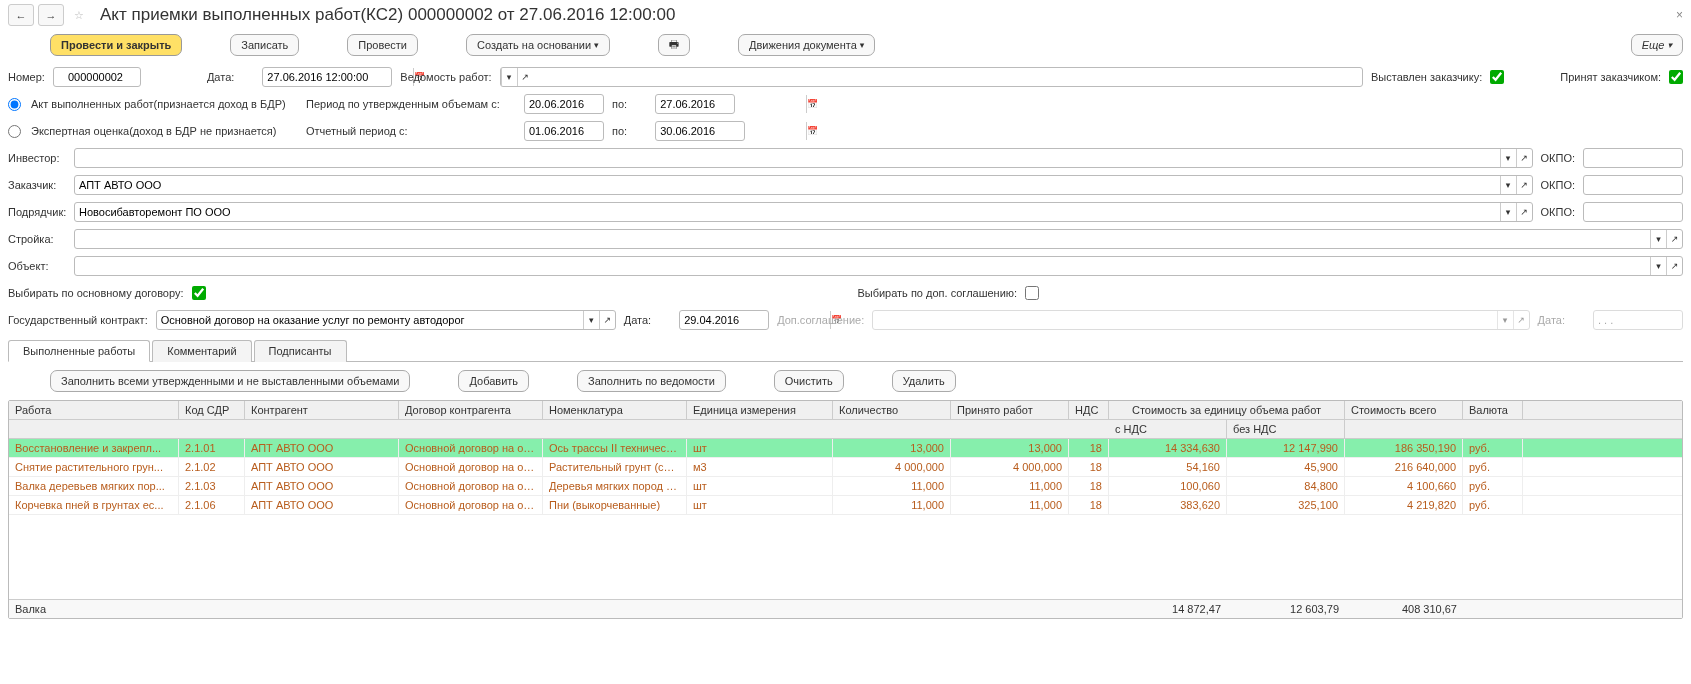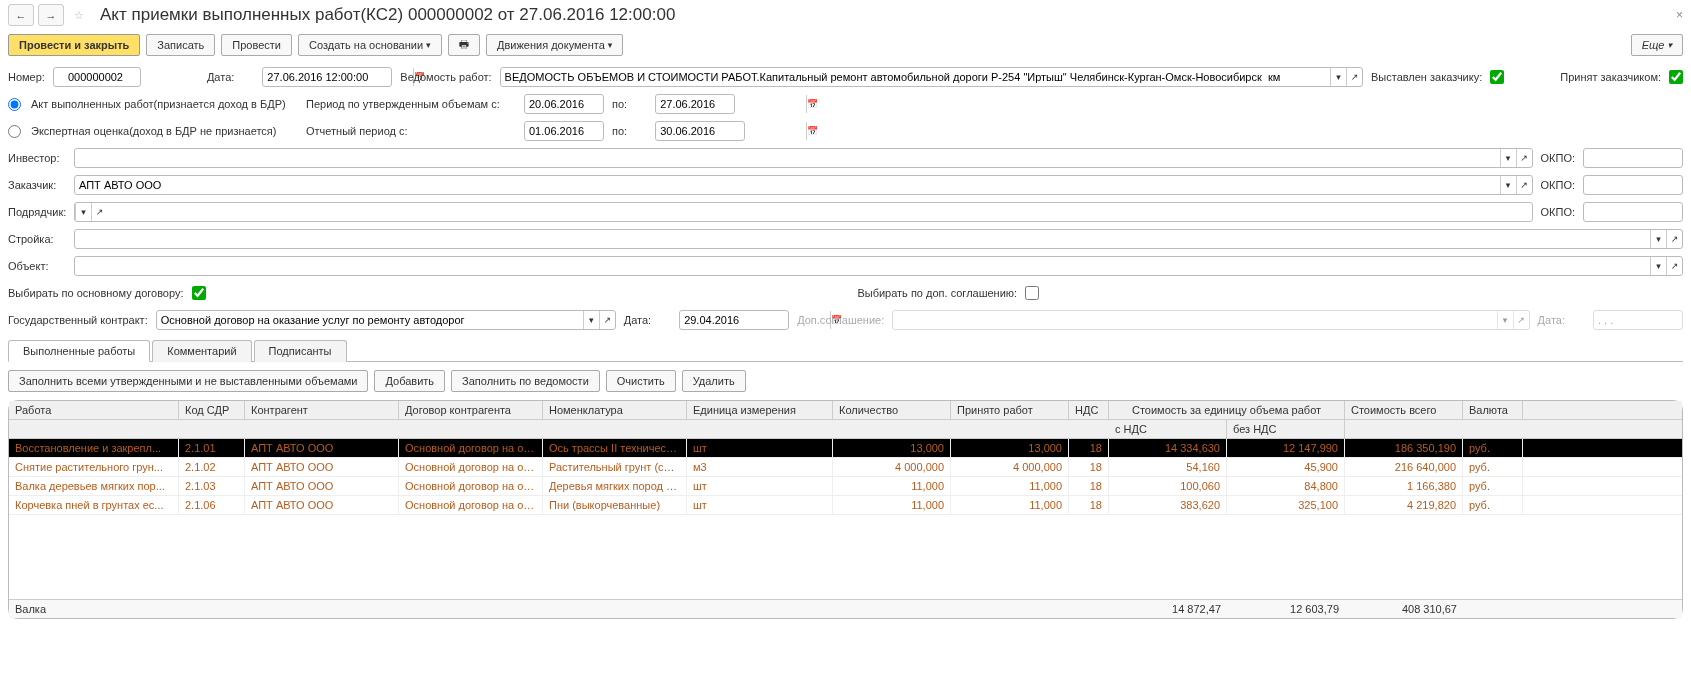--- a/index.html
+++ b/index.html
@@ -4,21 +4,21 @@
 <style>
 * { box-sizing: border-box; margin: 0; padding: 0; font-family: Arial, sans-serif; font-size: 11px; }
 body { background: #fff; color: #333; padding: 4px 8px; }
 .top-nav { display: flex; align-items: center; gap: 4px; margin-bottom: 8px; position: relative; }
 .nav-btn { width: 26px; height: 22px; border: 1px solid #ccc; background: #f8f8f8; border-radius: 3px; display: flex; align-items: center; justify-content: center; cursor: pointer; }
 .star-icon { width: 22px; height: 22px; display: flex; align-items: center; justify-content: center; color: #bbb; cursor: pointer; }
 .page-title { font-size: 17px; font-weight: normal; margin-left: 6px; }
 .close-x { position: absolute; right: 0; top: 4px; cursor: pointer; color: #888; font-size: 12px; }
 
 .toolbar { display: flex; gap: 6px; margin-bottom: 10px; align-items: center; }
-.btn { border: 1px solid #aaa; background: #f8f8f8; border-radius: 2px; padding: 3px 10px; cursor: pointer; height: 22px; display: flex; align-items: center; }
+.btn { border: 1px solid #aaa; background: #f8f8f8; border-radius: 7px; padding: 3px 10px; cursor: pointer; height: 22px; display: flex; align-items: center; margin-left: 42px; }
 .btn-primary { background: #ffe066; border-color: #999; font-weight: bold; }
 .btn-more { margin-left: auto; font-style: italic; }
 .dropdown-caret::after { content: "▾"; margin-left: 3px; font-size: 9px; }
 
 .form-row { display: flex; align-items: center; gap: 8px; margin-bottom: 5px; min-height: 22px; }
 .label { white-space: nowrap; }
 .input { border: 1px solid #bbb; border-radius: 3px; padding: 2px 14px; height: 20px; background: #fff; }
 .input-date { width: 110px; display: flex; align-items: center; margin-left: 20px; }
 .input-date input { border: none; flex: 1; background: transparent; }
 .combo { display: flex; align-items: center; border: 1px solid #bbb; border-radius: 3px; height: 20px; background: #fff; }
@@ -28,27 +28,27 @@
 
 .radio-row { display: flex; align-items: center; gap: 6px; }
 .radio-row input[type="radio"] { margin-right: 4px; }
 
 .tabs { display: flex; border-bottom: 1px solid #bbb; margin-top: 8px; }
 .tab { padding: 4px 14px; border: 1px solid #bbb; border-bottom: none; background: #f4f4f4; border-radius: 3px 3px 0 0; margin-right: 2px; cursor: pointer; position: relative; top: 1px; }
 .tab.active { background: #fff; border-bottom: 1px solid #fff; }
 
 .tab-toolbar { display: flex; gap: 6px; padding: 8px 0; }
 
-.grid { border: 1px solid #bbb; border-radius: 10px; }
+.grid { border: 1px solid #bbb; border-radius: 2px; }
 .grid-head { display: flex; background: #f0f0f0; border-bottom: 1px solid #ccc; }
 .grid-head-row2 { display: flex; background: #f0f0f0; border-bottom: 1px solid #ccc; }
 .gh { border-right: 1px solid #ccc; padding: 3px 6px; font-weight: normal; }
 .grid-body { min-height: 160px; }
 .grid-row { display: flex; border-bottom: 1px solid #eee; color: #b85c1c; }
-.grid-row.selected { background: #000000; }
+.grid-row.selected { background: #86efac; }
 .gc { border-right: 1px solid #eee; padding: 3px 6px; white-space: nowrap; overflow: hidden; text-overflow: ellipsis; }
 .gc-num { text-align: right; }
 .grid-footer { display: flex; border-top: 1px solid #ccc; background: #f8f8f8; }
 .gf { padding: 3px 6px; text-align: right; }
 
 .col-rabota { width: 170px; } .col-sdr { width: 66px; } .col-contragent { width: 154px; }
 .col-dogovor { width: 144px; } .col-nomen { width: 144px; } .col-unit { width: 146px; }
 .col-qty { width: 118px; } .col-accepted { width: 118px; } .col-nds { width: 40px; }
 .col-cost-with { width: 118px; } .col-cost-no { width: 118px; } .col-total { width: 118px; } .col-currency { width: 60px; }
 </style>
@@ -79,21 +79,20 @@
   <span class="label">Номер:</span>
   <input class="input" style="width: 88px;" value="000000002">
   <span style="width:50px"></span>
   <span class="label">Дата:</span>
   <div class="combo input-date" style="width:130px">
       <input value="27.06.2016 12:00:00" style="">
       <div class="combo-btn">📅</div>
     </div>
   <span class="label">Ведомость работ:</span>
   <div class="combo" style="flex:1;max-width:960px">
-      <input value="ВЕДОМОСТЬ ОБЪЕМОВ И СТОИМОСТИ РАБОТ.Капитальный ремонт автомобильной дороги Р-254 &quot;Иртыш&quot; Челябинск-Курган-Омск-Новосибирск  км" style="">
       <div class="combo-btn">▾</div>
       <div class="combo-btn">↗</div>
     </div>
   <span class="label">Выставлен заказчику:</span>
   <input type="checkbox" class="checkbox" checked="" style="">
   <span style="width:40px"></span>
   <span class="label">Принят заказчиком:</span>
   <input type="checkbox" class="checkbox" checked="" style="">
 </div>
 
@@ -147,20 +146,21 @@
       <input value="АПТ АВТО ООО" style="">
       <div class="combo-btn">▾</div>
       <div class="combo-btn">↗</div>
     </div>
   <span class="label">ОКПО:</span>
   <input class="input" style="width: 100px;">
 </div>
 <div class="form-row">
   <span class="label" style="width:58px">Подрядчик:</span>
   <div class="combo" style="flex:1">
+      <input value="Новосибавторемонт ПО ООО" style="">
       <div class="combo-btn">▾</div>
       <div class="combo-btn">↗</div>
     </div>
   <span class="label">ОКПО:</span>
   <input class="input" style="width: 100px;">
 </div>
 <div class="form-row">
   <span class="label" style="width:58px">Стройка:</span>
   <div class="combo" style="flex:1">
       <input value="" style="">
@@ -187,21 +187,21 @@
 </div>
 
 <div class="form-row">
   <span class="label">Государственный контракт:</span>
   <div class="combo" style="width:460px">
       <input value="Основной договор на оказание услуг по ремонту автодорог" style="">
       <div class="combo-btn">▾</div>
       <div class="combo-btn">↗</div>
     </div>
   <span class="label">Дата:</span>
-  <div class="combo input-date" style="width:110px">
+  <div class="combo input-date" style="width:90px">
       <input value="29.04.2016" style="">
       <div class="combo-btn">📅</div>
     </div>
   <span class="label" style="color:#aaa">Доп.соглашение:</span>
   <div class="combo" style="flex:1;opacity:0.5">
       <input disabled="" style="">
       <div class="combo-btn">▾</div>
       <div class="combo-btn">↗</div>
     </div>
   <span class="label" style="color:#aaa">Дата:</span>
@@ -281,21 +281,21 @@
         <div class="gc col-sdr">2.1.03</div>
         <div class="gc col-contragent">АПТ АВТО ООО</div>
         <div class="gc col-dogovor">Основной договор на оказ...</div>
         <div class="gc col-nomen">Деревья мягких пород тон...</div>
         <div class="gc col-unit">шт</div>
         <div class="gc gc-num col-qty">11,000</div>
         <div class="gc gc-num col-accepted">11,000</div>
         <div class="gc gc-num col-nds">18</div>
         <div class="gc gc-num col-cost-with">100,060</div>
         <div class="gc gc-num col-cost-no">84,800</div>
-        <div class="gc gc-num col-total">1 166,380</div>
+        <div class="gc gc-num col-total">4 100,660</div>
         <div class="gc col-currency">руб.</div>
       </div>
       <div class="grid-row">
         <div class="gc col-rabota">Корчевка пней в грунтах ес...</div>
         <div class="gc col-sdr">2.1.06</div>
         <div class="gc col-contragent">АПТ АВТО ООО</div>
         <div class="gc col-dogovor">Основной договор на оказ...</div>
         <div class="gc col-nomen">Пни (выкорчеванные)</div>
         <div class="gc col-unit">шт</div>
         <div class="gc gc-num col-qty">11,000</div>

